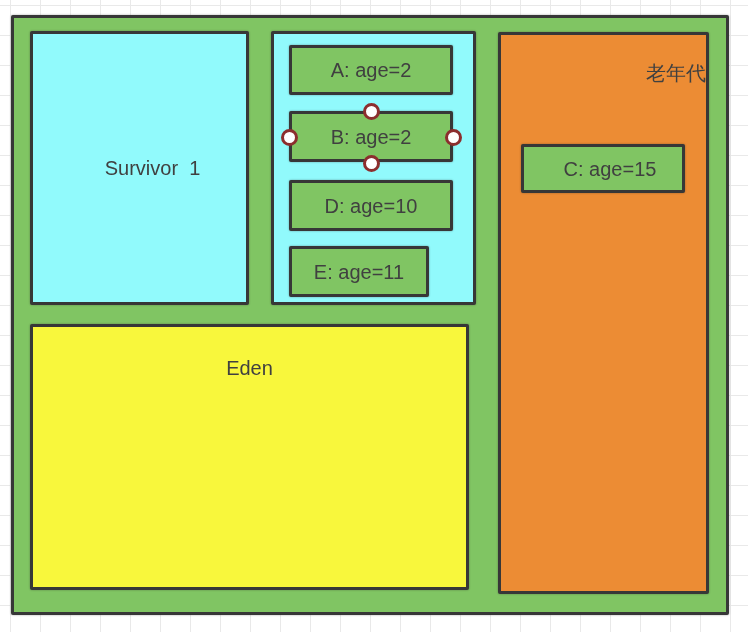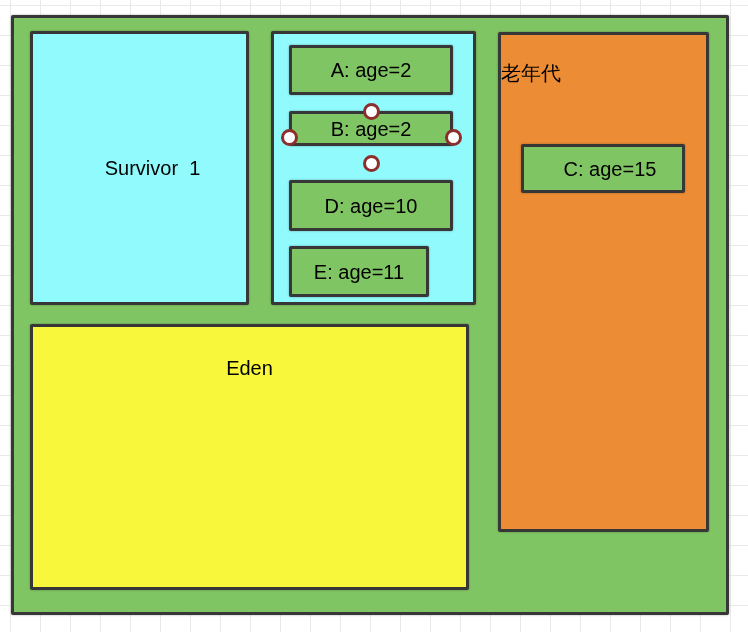--- a/index.html
+++ b/index.html
@@ -26,53 +26,53 @@
     box-sizing: border-box;
     border: 3px solid #373737;
     border-radius: 2px;
     box-shadow: 0 0 2px rgba(40,40,40,0.45);
   }
   .heap-outer {
     left: 11px; top: 15px; width: 718px; height: 600px;
     background: #80c563;
   }
   .region-label, .obj-label {
-    color: #000000;
+    color: #404040;
     font-size: 20px;
     white-space: pre;
     line-height: 1.2;
     pointer-events: none;
   }
   .survivor1 {
     left: 30px; top: 31px; width: 219px; height: 274px;
     background: #91fafc;
     display: flex; align-items: center; justify-content: center; padding-left: 26px;
   }
   .survivor2 {
     left: 271px; top: 31px; width: 205px; height: 274px;
     background: #91fafc;
   }
   .old-gen {
-    left: 498px; top: 32px; width: 211px; height: 500px;
+    left: 498px; top: 32px; width: 211px; height: 562px;
     background: #ec8c34;
-    display: flex; align-items: flex-start; justify-content: flex-start;
+    display: flex; align-items: flex-start; justify-content: flex-end;
     padding-top: 26px;
   }
   .eden {
     left: 30px; top: 324px; width: 439px; height: 266px;
     background: #f8f73c;
     display: flex; align-items: flex-start; justify-content: center;
     padding-top: 29px;
   }
   .obj {
     background: #80c563;
     display: flex; align-items: center; justify-content: center;
   }
   .obj-a { left: 289px; top: 45px;  width: 164px; height: 50px; }
-  .obj-b { left: 289px; top: 111px; width: 164px; height: 35px; }
+  .obj-b { left: 289px; top: 111px; width: 164px; height: 51px; }
   .obj-d { left: 289px; top: 180px; width: 164px; height: 51px; }
   .obj-e { left: 289px; top: 246px; width: 140px; height: 51px; align-items: center; }
   .obj-c { left: 521px; top: 144px; width: 164px; height: 49px; padding-left: 14px; }
   .handle {
     position: absolute;
     box-sizing: border-box;
     width: 17px; height: 17px;
     border-radius: 50%;
     background: #ffffff;
     border: 3px solid #8c2e2e;

